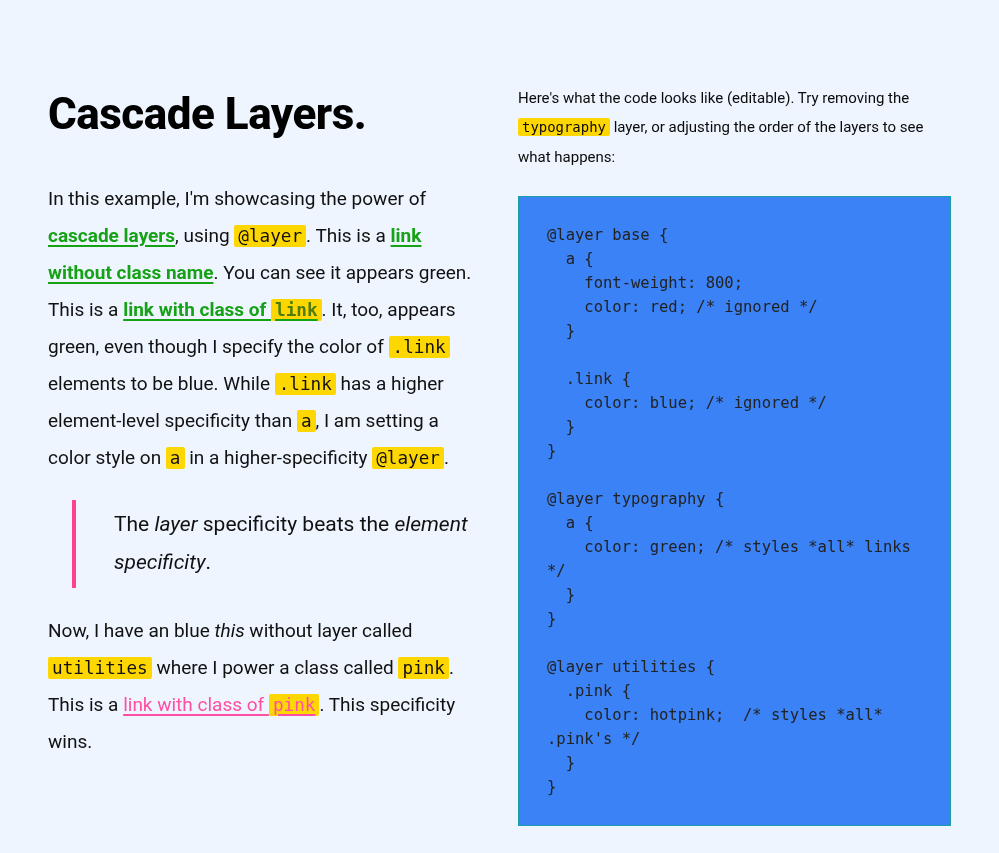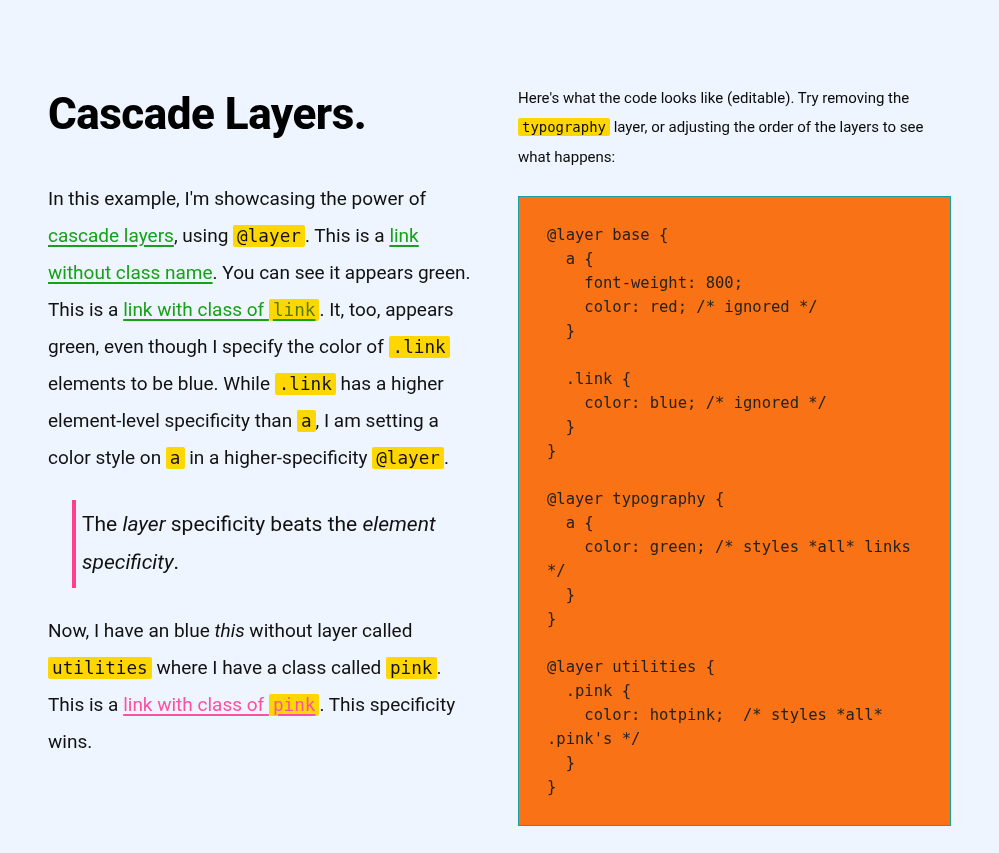--- a/index.html
+++ b/index.html
@@ -32,21 +32,21 @@
     color: #000;
   }
   .body-text {
     font-size: 19px;
     line-height: 1.95;
     color: #111;
   }
   .body-text p { margin: 0 0 18px 0; }
   .link-green {
     color: #16a216;
-    font-weight: 400;
+    font-weight: 700;
     text-decoration: underline;
     text-underline-offset: 3px;
     text-decoration-thickness: 2px;
   }
   .link-pink {
     color: #ff4fa3;
     font-weight: 400;
     text-decoration: underline;
     text-underline-offset: 3px;
     text-decoration-thickness: 2px;
@@ -70,32 +70,32 @@
     background: #ffd700;
     font-family: ui-monospace, SFMono-Regular, Menlo, Consolas, monospace;
     font-size: 0.93em;
     padding: 1px 4px;
     border-radius: 2px;
     color: #ff4fa3;
   }
   blockquote {
     border-left: 4px solid #ff3f8f;
     margin: 24px 0 24px 24px;
-    padding: 6px 0 6px 6px;
+    padding: 6px 0 6px 38px;
     font-size: 21px;
     line-height: 1.8;
   }
   blockquote em { font-style: italic; }
   .intro-right {
     font-size: 15px;
     line-height: 1.95;
     margin: 36px 0 24px 0;
   }
   .code-box {
-    background: #f97316;
+    background: #3b82f6;
     border: 1px solid #1a9ea8;
     padding: 26px 28px;
     font-family: ui-monospace, SFMono-Regular, Menlo, Consolas, monospace;
     font-size: 15.5px;
     line-height: 1.55;
     white-space: pre-wrap;
     word-break: break-word;
     color: #222;
     outline: none;
   }
@@ -113,21 +113,21 @@
 
       <p>
         <span>In this example, I'm showcasing the power of </span><a href="#" class="link-green">cascade layers</a><span>, using </span><code class="hl">@layer</code><span>. This is a </span><a href="#" class="link-green">link without class name</a><span>. You can see it appears green. This is a </span><a href="#" class="link-green"><span>link with class of </span><code class="hl-green">link</code></a><span>. It, too, appears green, even though I specify the color of </span><code class="hl">.link</code><span> elements to be blue. While </span><code class="hl">.link</code><span> has a higher element-level specificity than </span><code class="hl">a</code><span>, I am setting a color style on </span><code class="hl">a</code><span> in a higher-specificity </span><code class="hl">@layer</code><span>.</span>
       </p>
 
       <blockquote>
         <span>The </span><em>layer</em><span> specificity beats the </span><em>element specificity</em><span>.</span>
       </blockquote>
 
       <p>
-        <span>Now, I have an blue </span><em>this</em><span> without layer called </span><code class="hl">utilities</code><span> where I have a class called </span><code class="hl">pink</code><span>. This is a </span><a href="#" class="link-pink"><span>link with class of </span><code class="hl-pink">pink</code></a><span>. This specificity wins.</span>
+        <span>Now, I have an blue </span><em>this</em><span> without layer called </span><code class="hl">utilities</code><span> where I power a class called </span><code class="hl">pink</code><span>. This is a </span><a href="#" class="link-pink"><span>link with class of </span><code class="hl-pink">pink</code></a><span>. This specificity wins.</span>
       </p>
 
     </div>
   </div>
 
   <div class="col-right">
     <p class="intro-right">
       <span>Here's what the code looks like (editable). Try removing the </span><code class="hl">typography</code><span> layer, or adjusting the order of the layers to see what happens:</span>
     </p>
 

